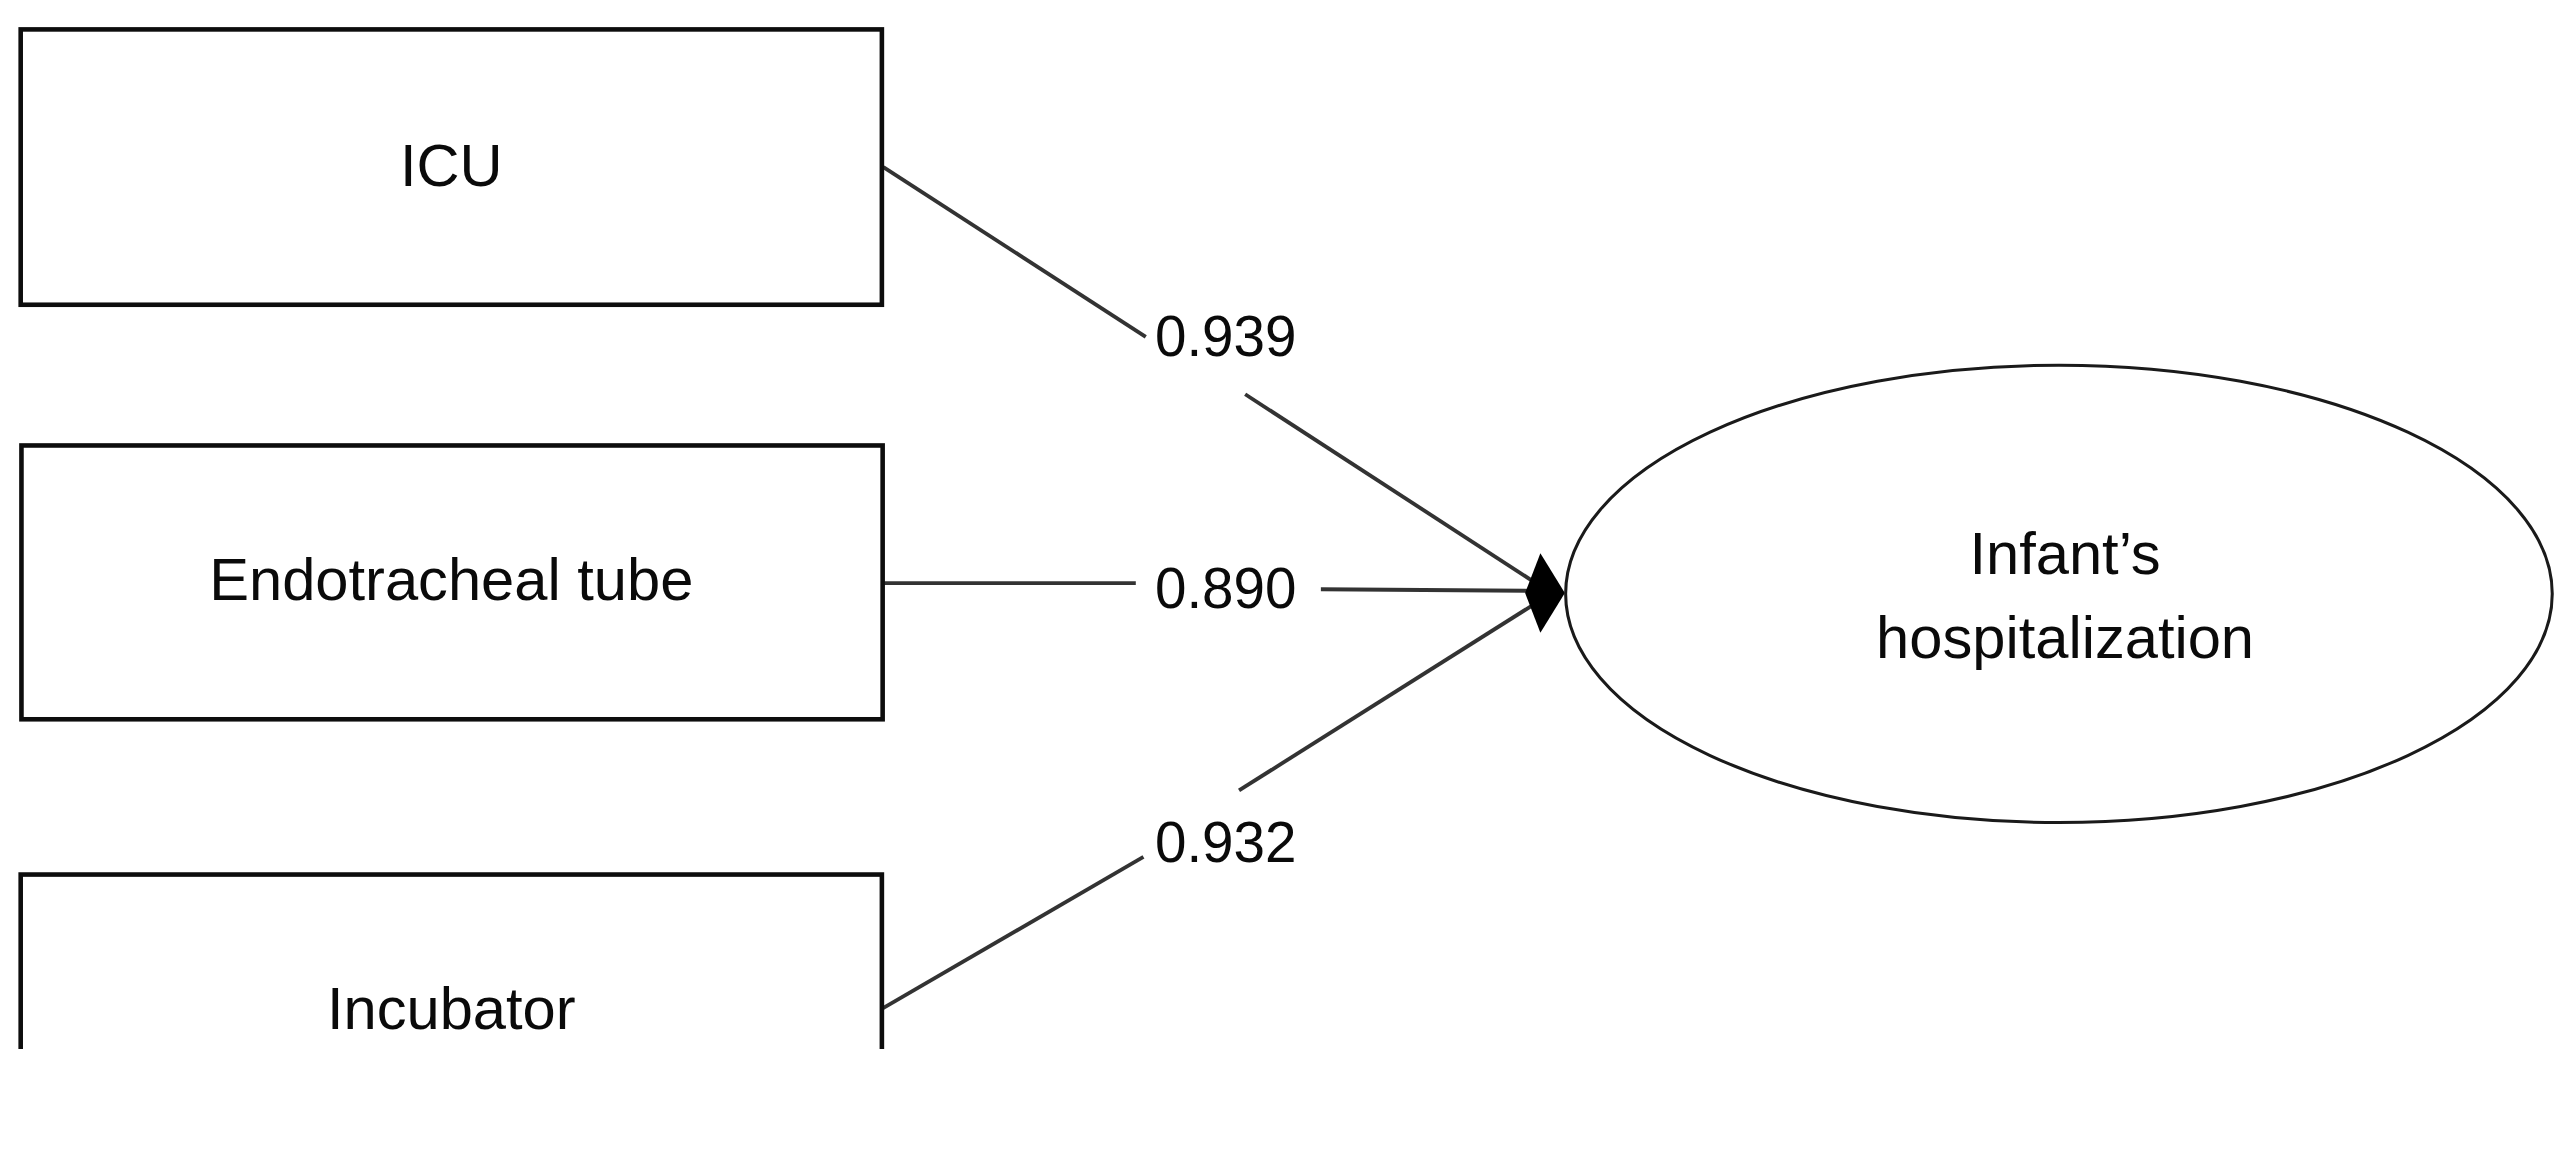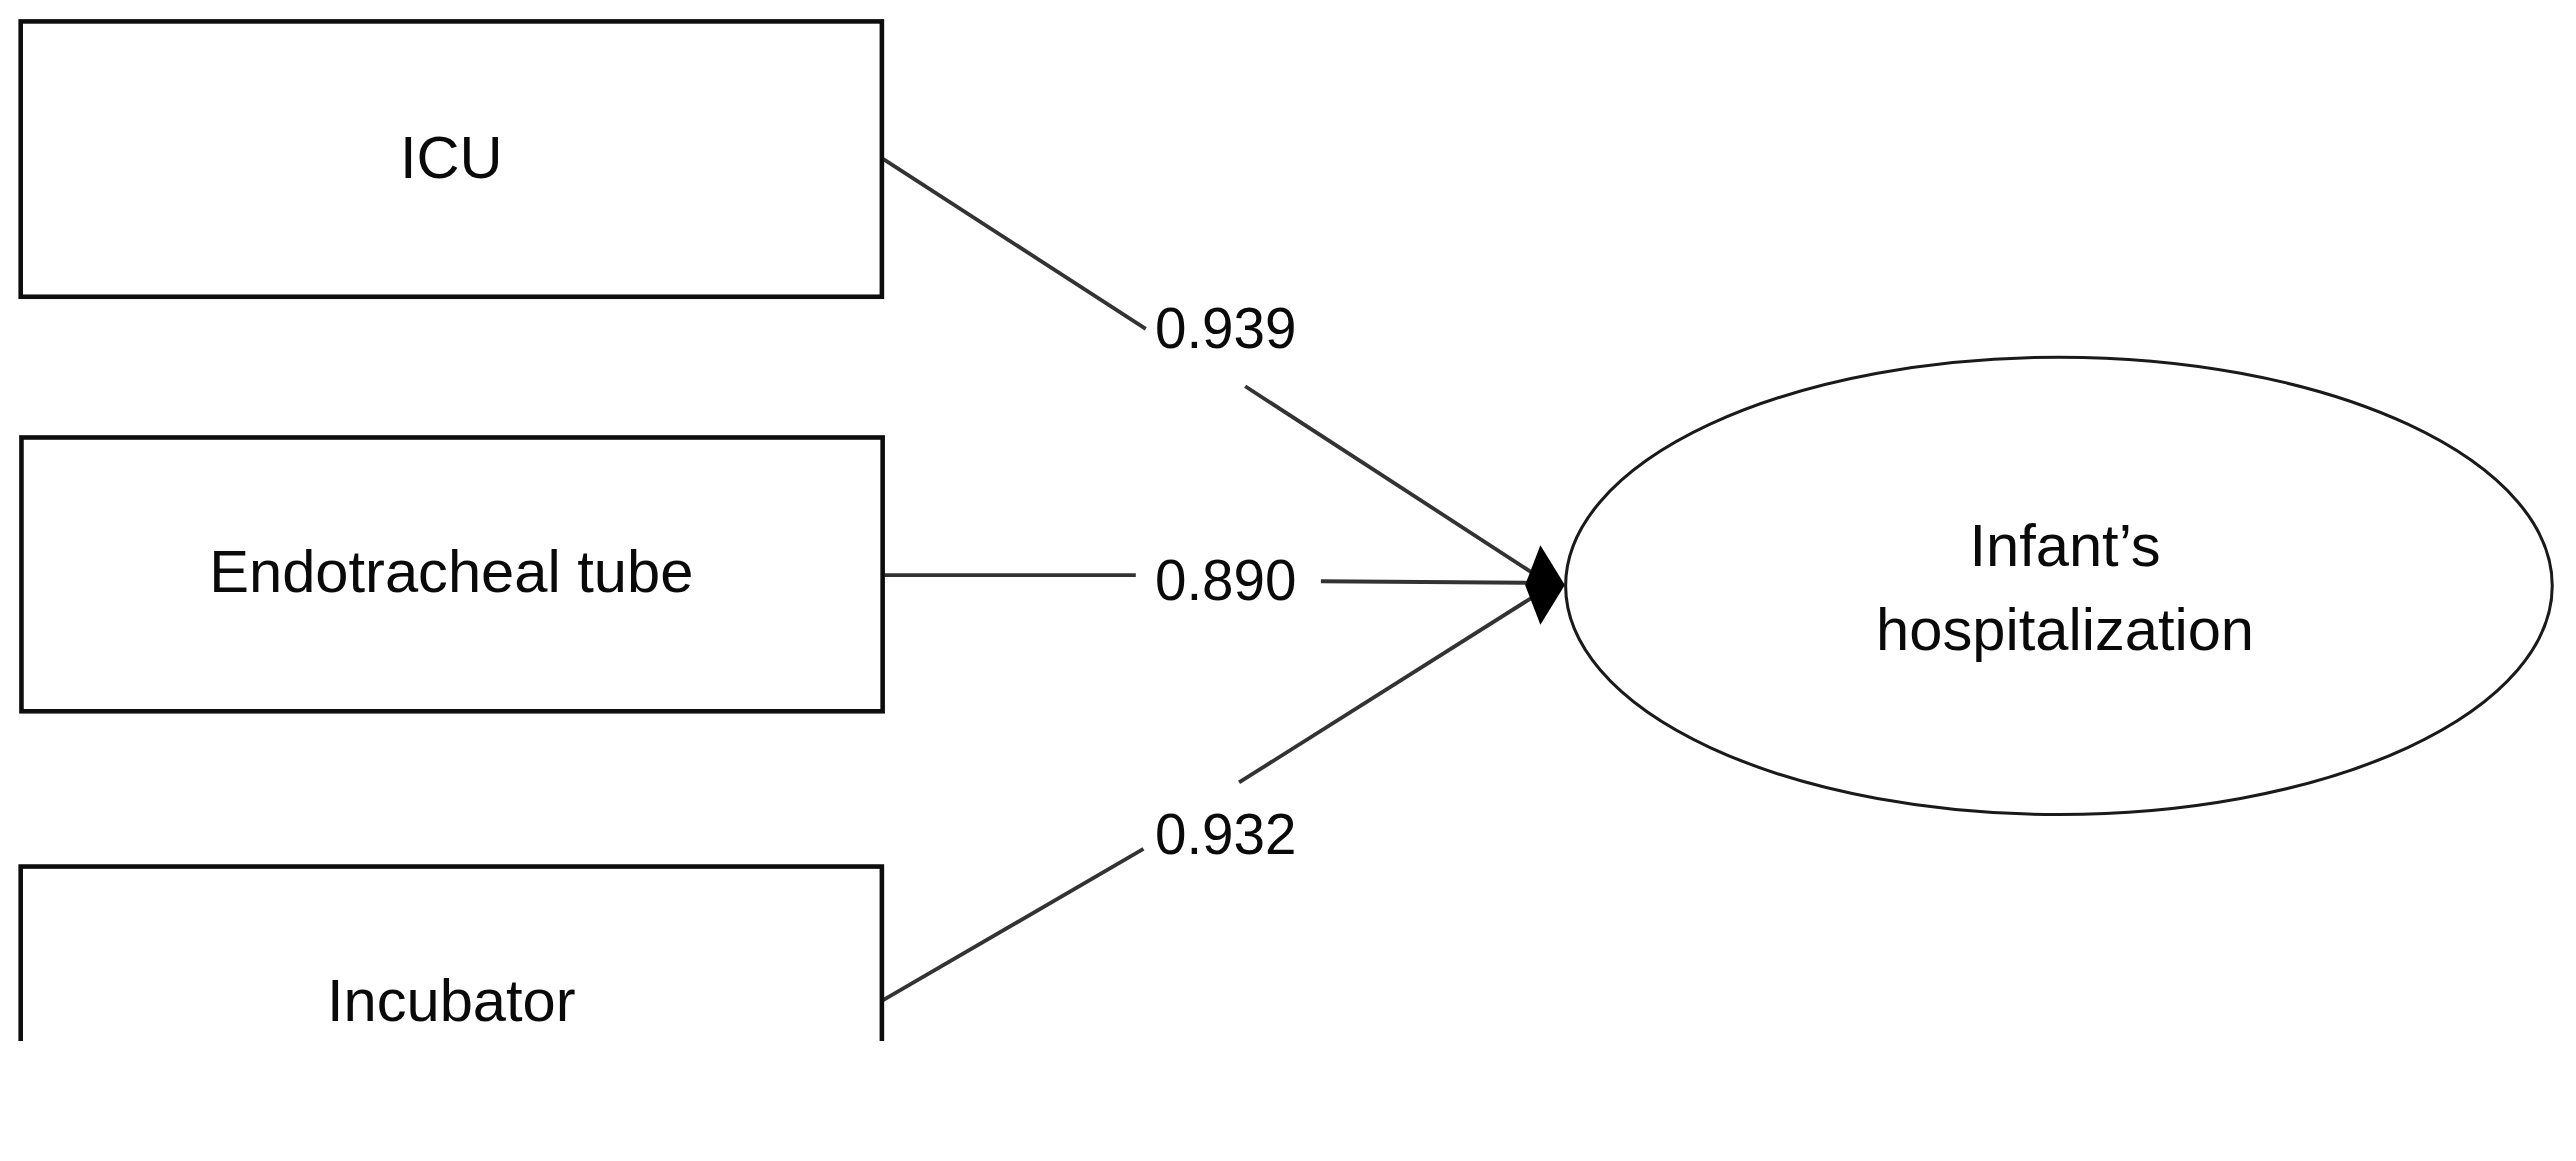--- a/index.html
+++ b/index.html
@@ -10,20 +10,21 @@
   }
   body {
     font-family: "Liberation Sans", sans-serif;
   }
   #canvas {
     position: relative;
     width: 2576px;
     height: 1041px;
     background: #ffffff;
     overflow: hidden;
+    margin-top: 8px;
   }
   #diagram-svg {
     position: absolute;
     left: 0;
     top: 0;
     width: 2576px;
     height: 1161px;
   }
   .node-rect {
     fill: #ffffff;

